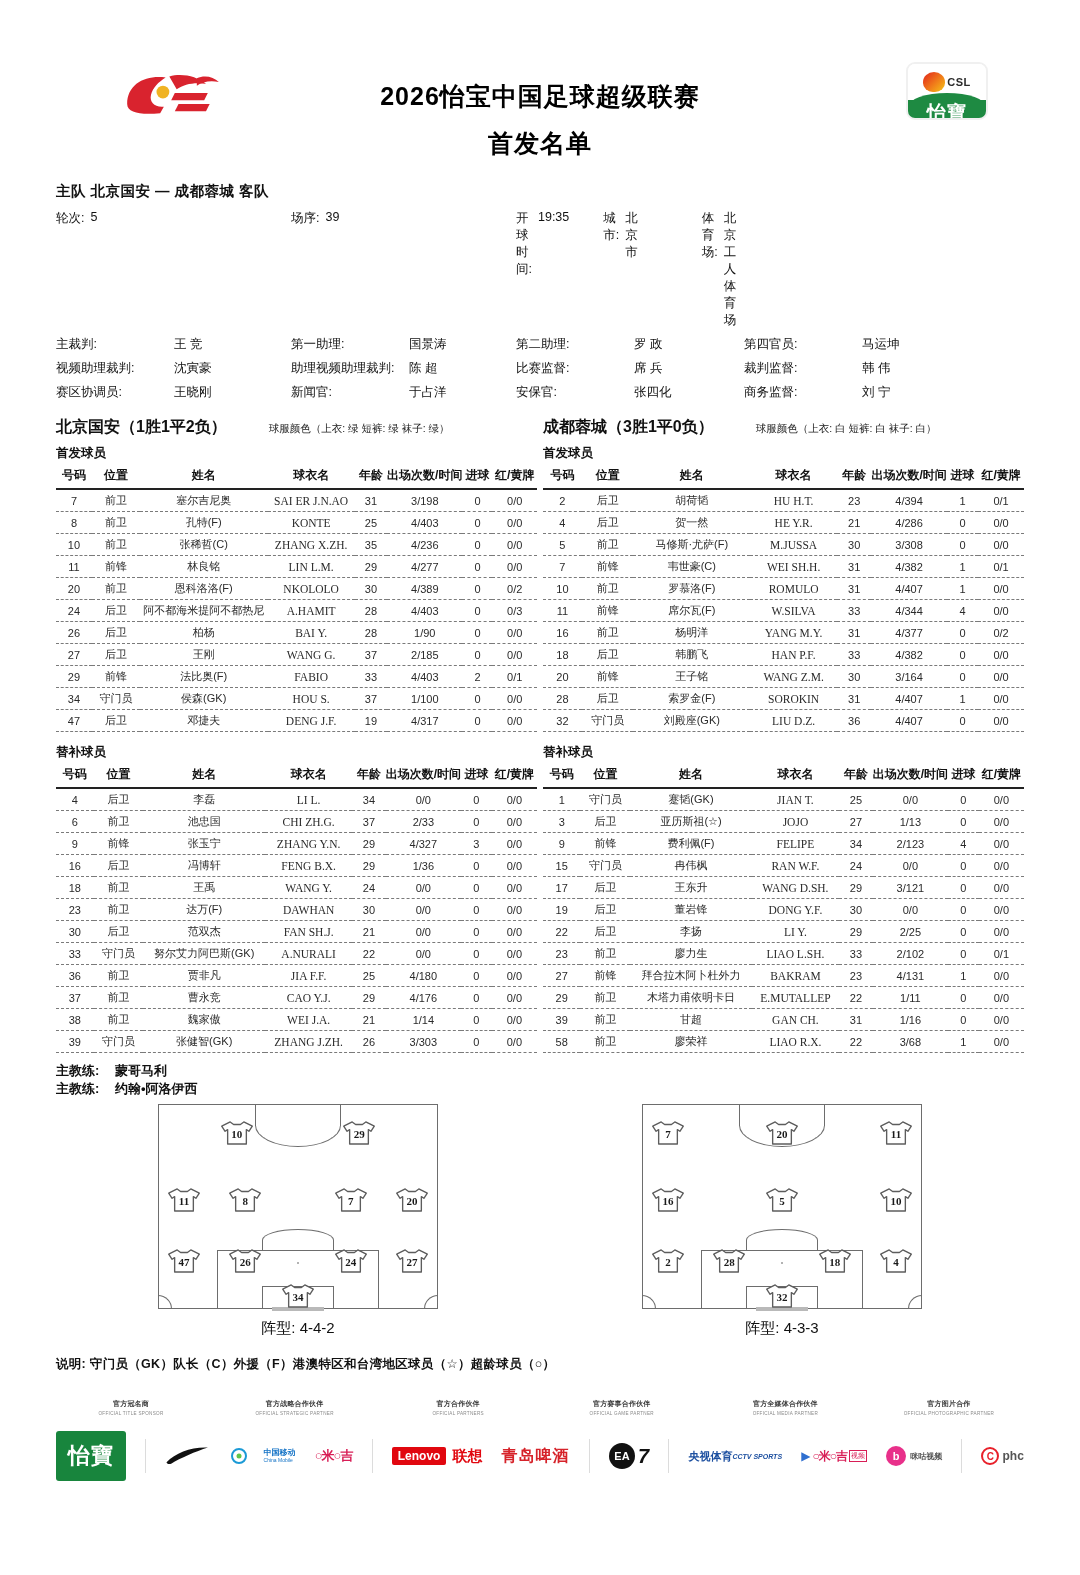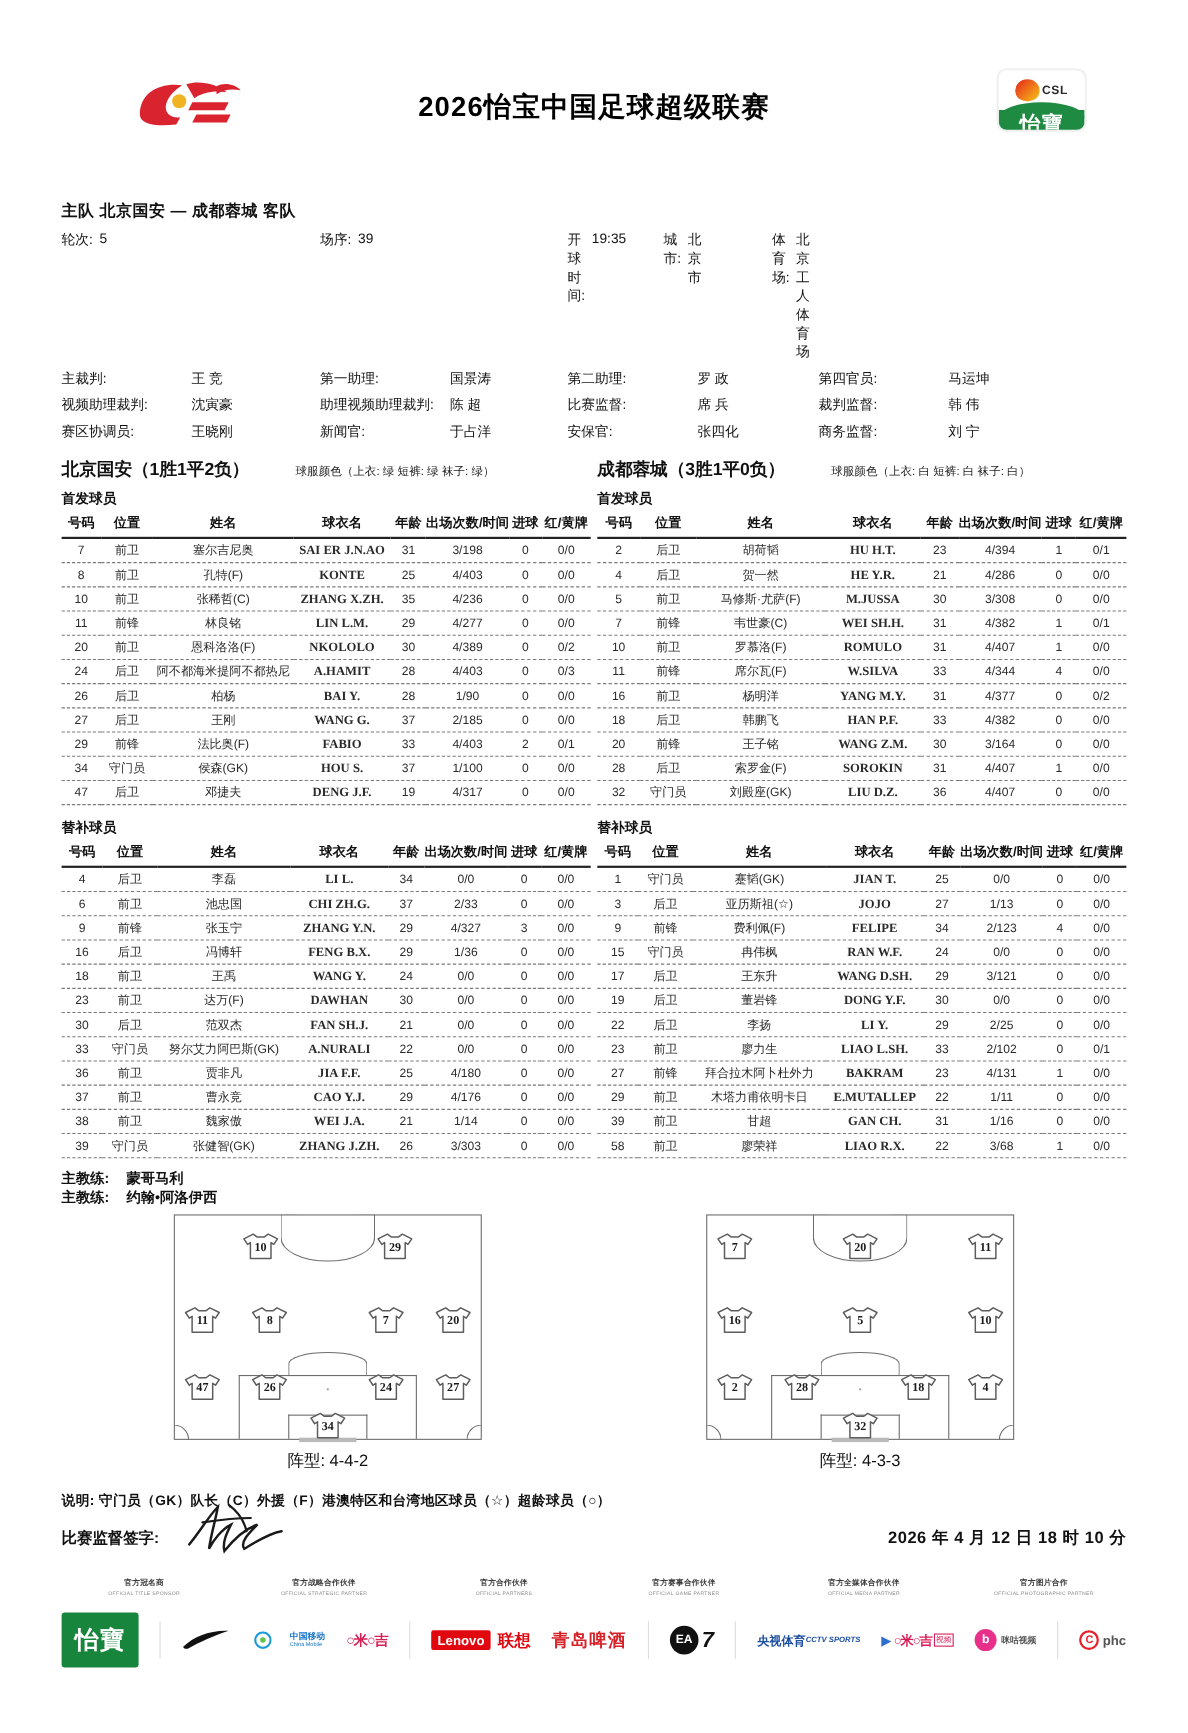--- a/index.html
+++ b/index.html
@@ -80,21 +80,21 @@
     font-size: 12px; font-weight: bold; padding: 2px 0 4px 0;
     border-bottom: 2px solid #222; text-align: center; white-space: nowrap;
   }
   table.lineup td {
     text-align: center; padding: 3px 0; border-bottom: 1px dashed #7a7a7a;
     color: #2a2a2a; white-space: nowrap;
   }
   .c-num { width: 44px; }
   .c-pos { width: 58px; }
   .c-name { width: 132px; }
-  .c-jersey { width: 96px; font-weight: bold; font-family: "Liberation Serif", serif; font-size: 11.5px; }
+  .c-jersey { width: 96px; font-weight: normal; font-family: "Liberation Serif", serif; font-size: 11.5px; }
   .c-age { width: 38px; }
   .c-apps { width: 72px; }
   .c-goal { width: 34px; }
   .c-card { width: 48px; }
   td.c-name { font-size: 11px; }
 
   
   .coach-row { display: flex; margin: 9px 56px 0 56px; flex-direction: column; }
   .coach-cell { width: 490px; font-size: 13px; font-weight: bold; }
   .coach-name { margin-left: 12px; }
@@ -229,20 +229,21 @@
         <path d="M56 12 C70 8, 86 12, 96 20 C84 18, 72 20, 64 26 Z" fill="#d9232e"></path>
         <circle cx="49" cy="29" r="7" fill="#f0b323"></circle>
         <path d="M62 30 L98 30 L94 38 L58 38 Z" fill="#d9232e"></path>
         <path d="M66 42 L100 42 L96 50 L62 50 Z" fill="#d9232e"></path>
         <path d="M86 14 C94 10, 104 12, 110 18 C100 16, 92 18, 86 22 Z" fill="#d9232e"></path>
       </svg>
     </div>
 
     <div class="title-block">
       <div class="title-main">2026怡宝中国足球超级联赛</div>
+      <div class="title-sub">首发名单</div>
     </div>
 
     <div class="csl-logo">
       <div class="csl-top">
         <div class="csl-flame"></div>
         <div class="csl-word">CSL</div>
       </div>
       <div class="csl-bot">
         <span>怡寶</span>
       </div>
@@ -1040,33 +1041,20 @@
             </svg>
             <div class="num">32</div>
           </div>
         </div>
       <div class="formation"><span>阵型:</span> <span>4-3-3</span></div>
     </div>
   </div>
 
   <div class="notes">说明: 守门员（GK）队长（C）外援（F）港澳特区和台湾地区球员（☆）超龄球员（○）</div>
 
-  <div class="sign-row">
-    <div class="sign-left">
-      <span class="sign-label">比赛监督签字:</span>
-      <span class="sign-mark">
-        <svg viewBox="0 0 130 54" width="130" height="54" aria-hidden="true">
-          <path d="M8 40 C18 28, 26 14, 34 6 C32 18, 28 30, 26 44 C30 36, 38 26, 46 22 C42 30, 38 38, 40 46 C48 36, 58 26, 70 22 C62 30, 54 38, 58 44 C68 38, 80 30, 92 28" fill="none" stroke="#1a1a1a" stroke-width="2.2" stroke-linecap="round"></path>
-          <path d="M20 20 C34 18, 50 16, 64 16" fill="none" stroke="#1a1a1a" stroke-width="2" stroke-linecap="round"></path>
-          <path d="M44 4 C52 10, 58 18, 60 28" fill="none" stroke="#1a1a1a" stroke-width="2" stroke-linecap="round"></path>
-        </svg>
-      </span>
-    </div>
-    <div class="sign-date">2026 年 4 月 12 日 18 时 10 分</div>
-  </div>
 
   <div class="sponsor-cats">
     <div class="cat">
       <div class="cat-cn">官方冠名商</div>
       <div class="cat-en">OFFICIAL TITLE SPONSOR</div>
     </div>
     <div class="cat">
       <div class="cat-cn">官方战略合作伙伴</div>
       <div class="cat-en">OFFICIAL STRATEGIC PARTNER</div>
     </div>

